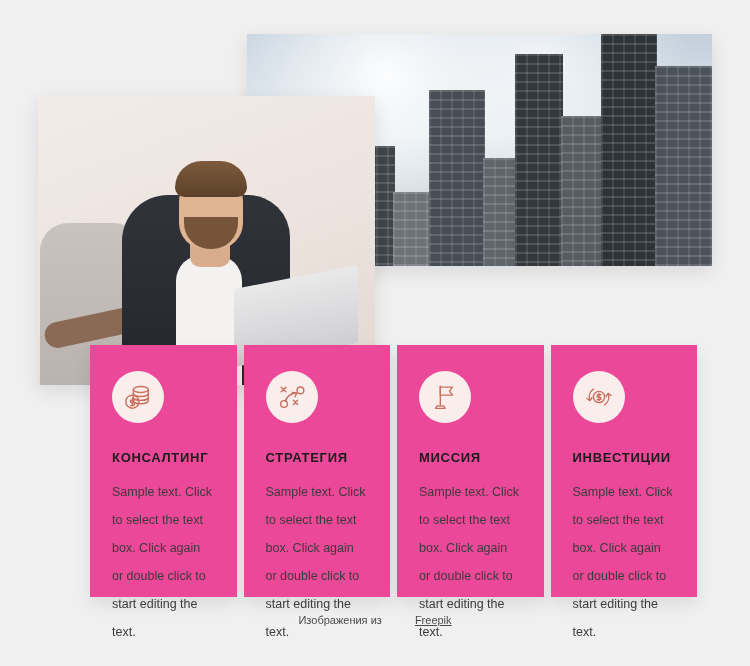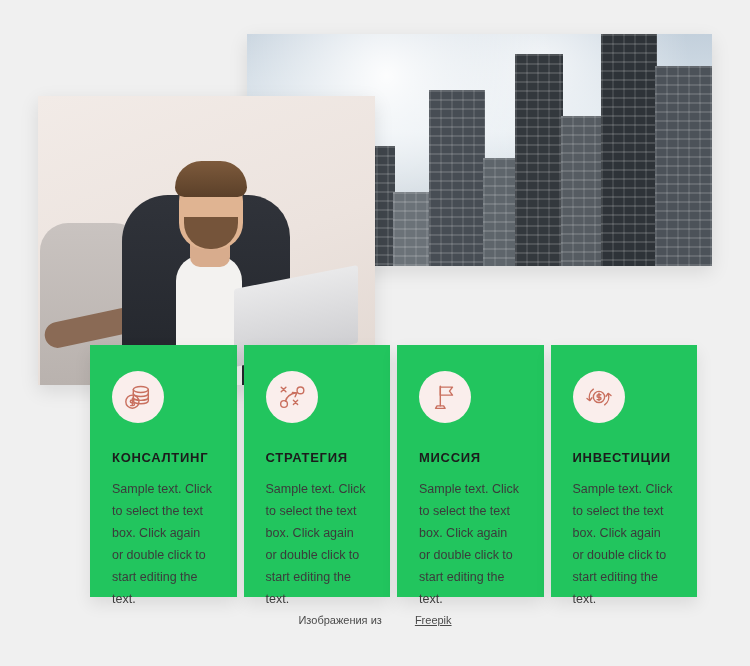--- a/index.html
+++ b/index.html
@@ -138,21 +138,21 @@
     position: absolute;
     left: 90px;
     top: 345px;
     width: 607px;
     height: 252px;
     display: flex;
     gap: 7px;
   }
   .card {
     flex: 1 1 0;
-    background: #22c55e;
+    background: #ec4899;
     box-shadow: 0 7px 16px rgba(0,0,0,0.09);
     padding: 26px 22px 0 22px;
     box-sizing: border-box;
   }
   .icon-circle {
     width: 52px;
     height: 52px;
     border-radius: 50%;
     background: #faeeec;
     display: flex;
@@ -164,21 +164,21 @@
     margin-top: 27px;
     font-size: 13px;
     font-weight: bold;
     letter-spacing: 0.7px;
     color: #1c1c1c;
     text-transform: uppercase;
   }
   .card-text {
     margin-top: 13px;
     font-size: 12.5px;
-    line-height: 22px;
+    line-height: 28px;
     color: #3b3b3b;
   }
 
   
   .footer {
     position: absolute;
     left: 0;
     right: 0;
     top: 614px;
     text-align: center;

